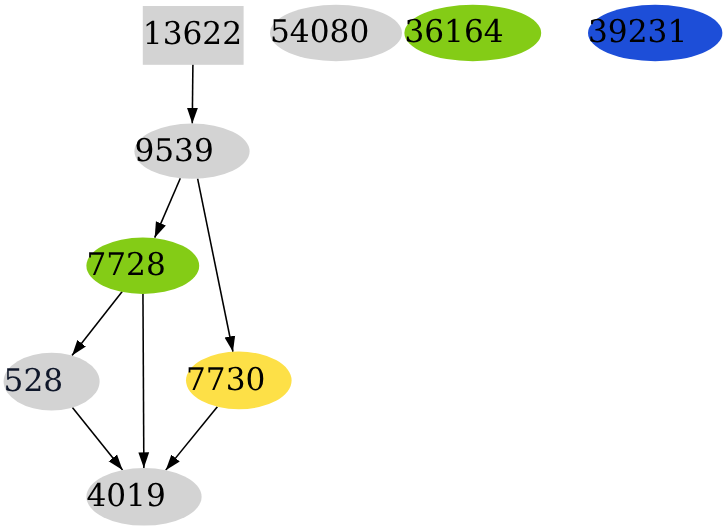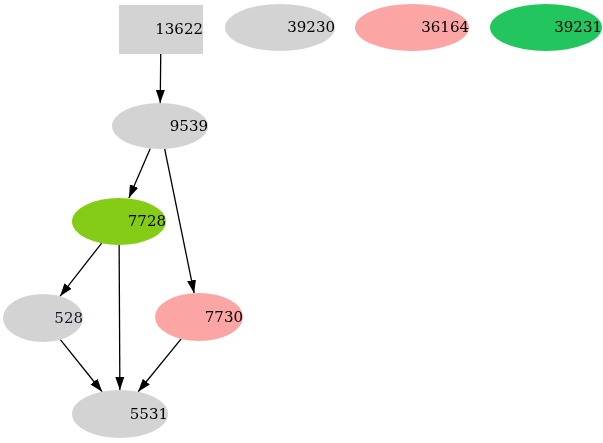--- a/index.html
+++ b/index.html
@@ -19,23 +19,23 @@
     position: absolute;
     left: 0;
     top: 0;
     width: 603px;
     height: 443px;
   }
   .node {
     position: absolute;
     display: flex;
     align-items: center;
-    justify-content: flex-end;
+    justify-content: flex-start;
     color: #000000;
-    font-size: 15px;
+    font-size: 26px;
     line-height: 1;
     white-space: nowrap;
     box-sizing: border-box;
   }
   .node.ellipse { border-radius: 50%; }
   .node.box { border-radius: 0; }
 </style>
 </head>
 <body>
 
@@ -52,37 +52,37 @@
       <line x1="101.85622125831341" y1="242.88087549925788" x2="60.01750221860779" y2="296.28029322098746" stroke="#000000" stroke-width="1.3" marker-end="url(#arrowhead)"></line>
       <line x1="119.121761249426" y1="244.49992113921948" x2="119.87564808569259" y2="390.00008053866947" stroke="#000000" stroke-width="1.3" marker-end="url(#arrowhead)"></line>
       <line x1="60.345851269101836" y1="339.62599638745166" x2="102.13324855656869" y2="391.72456962896877" stroke="#000000" stroke-width="1.3" marker-end="url(#arrowhead)"></line>
       <line x1="181.13690101683943" y1="338.9331721691972" x2="138.10297141708165" y2="391.77230091826686" stroke="#000000" stroke-width="1.3" marker-end="url(#arrowhead)"></line>
     </svg>
   <div id="node-layer">
       <div class="node box" style="left: 119px; top: 4.5px; width: 84px; height: 49px; background: rgb(211, 211, 211); color: rgb(0, 0, 0);">
         <span>13622</span>
       </div>
       <div class="node ellipse" style="left: 225px; top: 3.5px; width: 110px; height: 47px; background: rgb(211, 211, 211); color: rgb(0, 0, 0);">
-        <span>39230</span>
+        <span>54080</span>
       </div>
-      <div class="node ellipse" style="left: 355px; top: 3.5px; width: 114px; height: 47px; background: #fca5a5; color: rgb(0, 0, 0);">
+      <div class="node ellipse" style="left: 337px; top: 3.5px; width: 114px; height: 47px; background: #84cc16; color: rgb(0, 0, 0);">
         <span>36164</span>
       </div>
-      <div class="node ellipse" style="left: 490px; top: 3.5px; width: 112px; height: 47px; background: #22c55e; color: rgb(0, 0, 0);">
+      <div class="node ellipse" style="left: 490px; top: 3.5px; width: 112px; height: 47px; background: #1d4ed8; color: rgb(0, 0, 0);">
         <span>39231</span>
       </div>
       <div class="node ellipse" style="left: 112px; top: 103px; width: 96px; height: 46px; background: rgb(211, 211, 211); color: rgb(0, 0, 0);">
         <span>9539</span>
       </div>
       <div class="node ellipse" style="left: 72px; top: 197.5px; width: 94px; height: 47px; background: #84cc16; color: rgb(0, 0, 0);">
         <span>7728</span>
       </div>
       <div class="node ellipse" style="left: 3px; top: 294px; width: 80px; height: 48px; background: rgb(211, 211, 211); color: #0f172a;">
         <span>528</span>
       </div>
-      <div class="node ellipse" style="left: 155px; top: 293px; width: 88px; height: 48px; background: #fca5a5; color: rgb(0, 0, 0);">
+      <div class="node ellipse" style="left: 155px; top: 293px; width: 88px; height: 48px; background: #fde047; color: rgb(0, 0, 0);">
         <span>7730</span>
       </div>
       <div class="node ellipse" style="left: 72px; top: 390px; width: 96px; height: 48px; background: rgb(211, 211, 211); color: rgb(0, 0, 0);">
-        <span>5531</span>
+        <span>4019</span>
       </div>
     </div>
 </div>
 
 </body></html>

